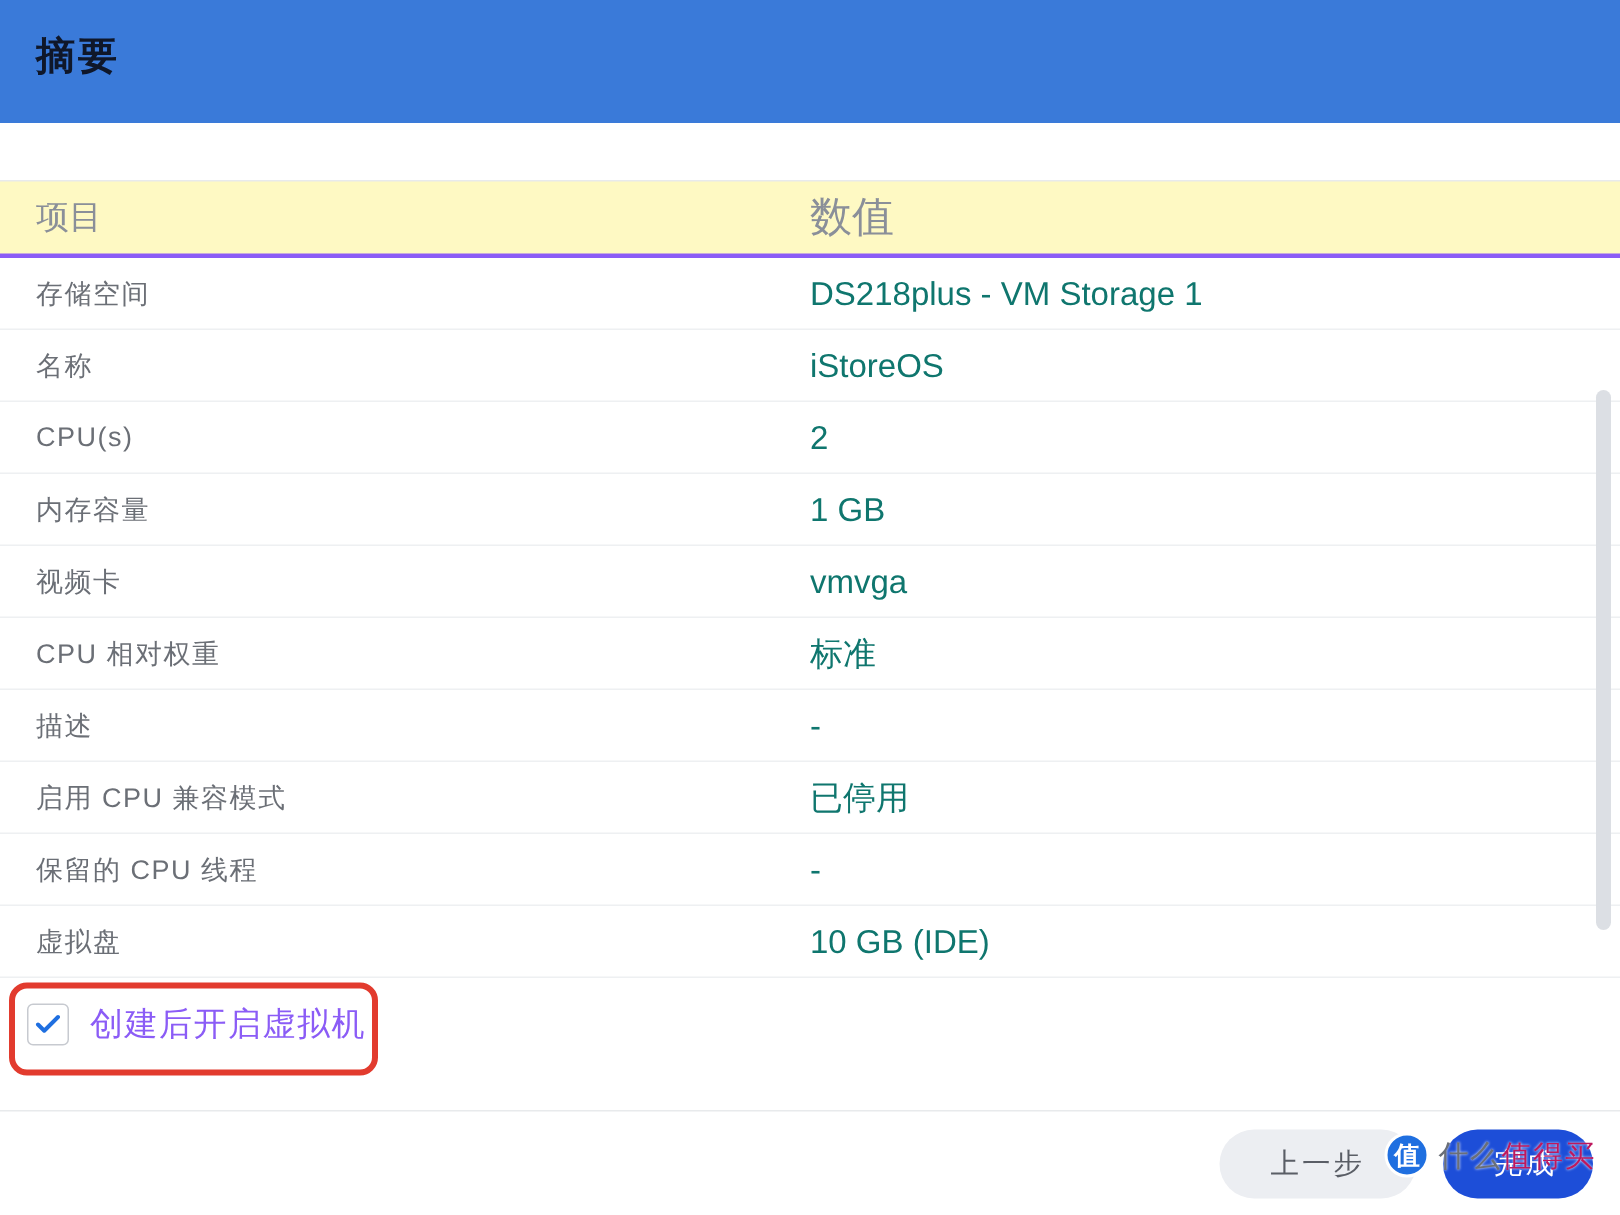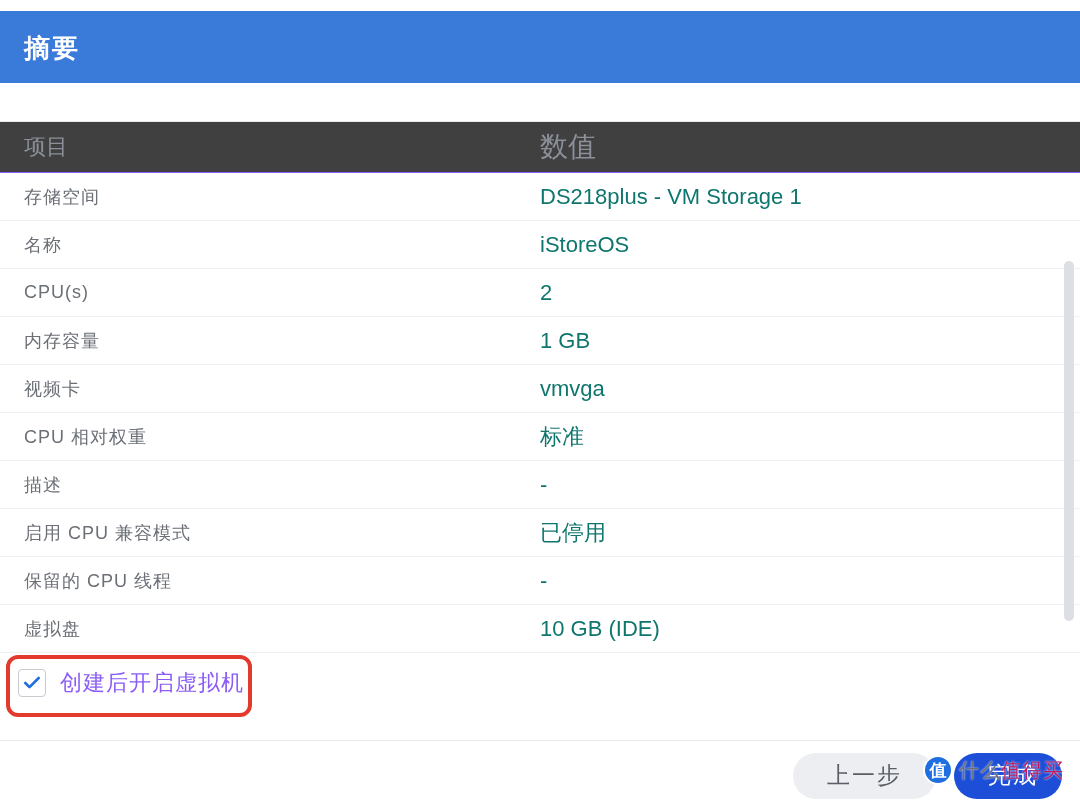--- a/index.html
+++ b/index.html
@@ -1,36 +1,35 @@
 <!DOCTYPE html>
 <html><head>
 <meta charset="utf-8">
 <style>
   * { box-sizing: border-box; margin: 0; padding: 0; }
   html, body { width: 1080px; height: 810px; font-family: "Helvetica Neue", Arial, "PingFang SC", "Microsoft YaHei", sans-serif; background: #fff; overflow: hidden; }
 
   .header {
     background: #3a7ad9;
-    color: #ffffff;
+    color: #0f172a;
     padding: 20px 24px 24px 24px;
-    height: 72px;
+    height: 82px;
     display: flex;
     align-items: flex-start;
-    margin-top: 11px;
   }
   .header-title { font-size: 26px; font-weight: 600; letter-spacing: 2px; }
 
   .content { padding-top: 38px; position: relative; }
 
   .table-wrap { position: relative; }
   .table-header {
     display: flex;
-    background: #404040;
+    background: #fef9c3;
     border-top: 1px solid #e8eaec;
-    border-bottom: 1px solid #8b5cf6;
+    border-bottom: 3px solid #8b5cf6;
     height: 52px;
     align-items: center;
   }
   .col-key { width: 520px; padding-left: 24px; font-size: 22px; color: #8a8f99; }
   .col-val { flex: 1; padding-left: 20px; font-size: 28px; color: #8a8f99; }
 
   .table-body { }
   .row {
     display: flex;
     height: 48px;
@@ -92,21 +91,21 @@
     display: flex;
     justify-content: flex-end;
     align-items: center;
     padding-right: 18px;
     gap: 18px;
   }
   .btn {
     height: 46px;
     border-radius: 23px;
     padding: 0 34px;
-    font-size: 23px;
+    font-size: 19px;
     display: flex;
     align-items: center;
     justify-content: center;
     cursor: pointer;
     user-select: none;
     letter-spacing: 2px;
   }
   .btn-secondary { background: #eceef2; color: #5a5e66; }
   .btn-primary { background: #1d4ed8; color: #fff; position: relative; padding-right: 24px; }
 

